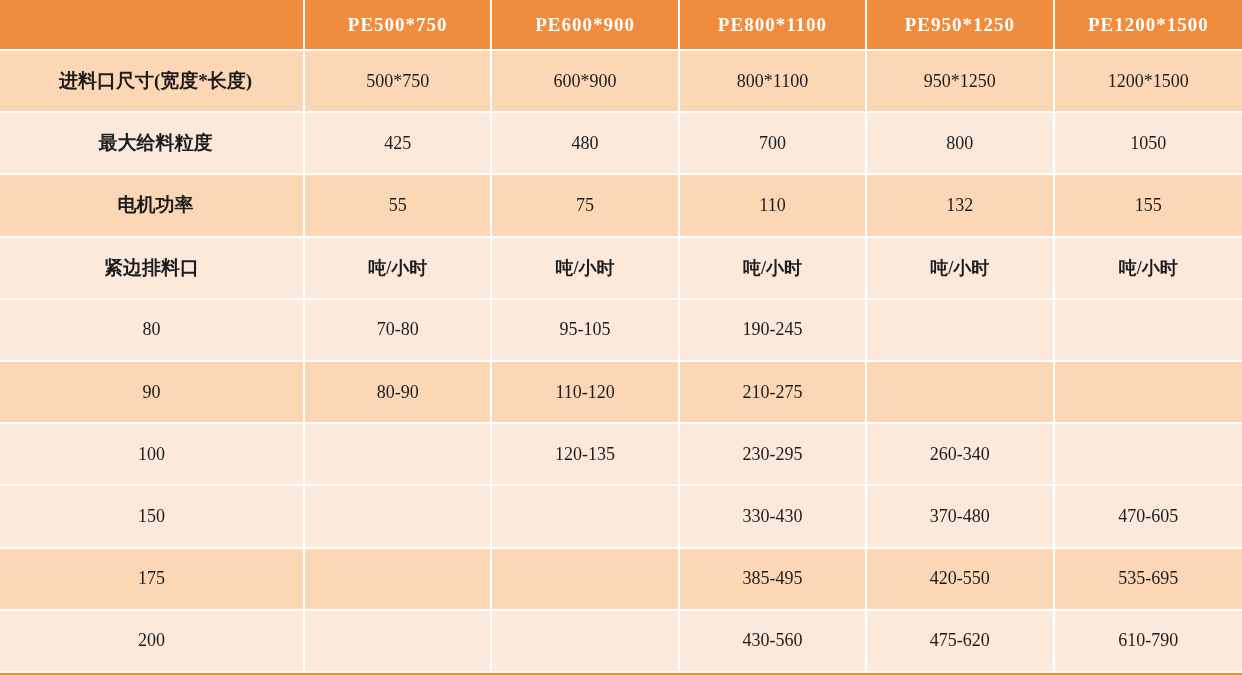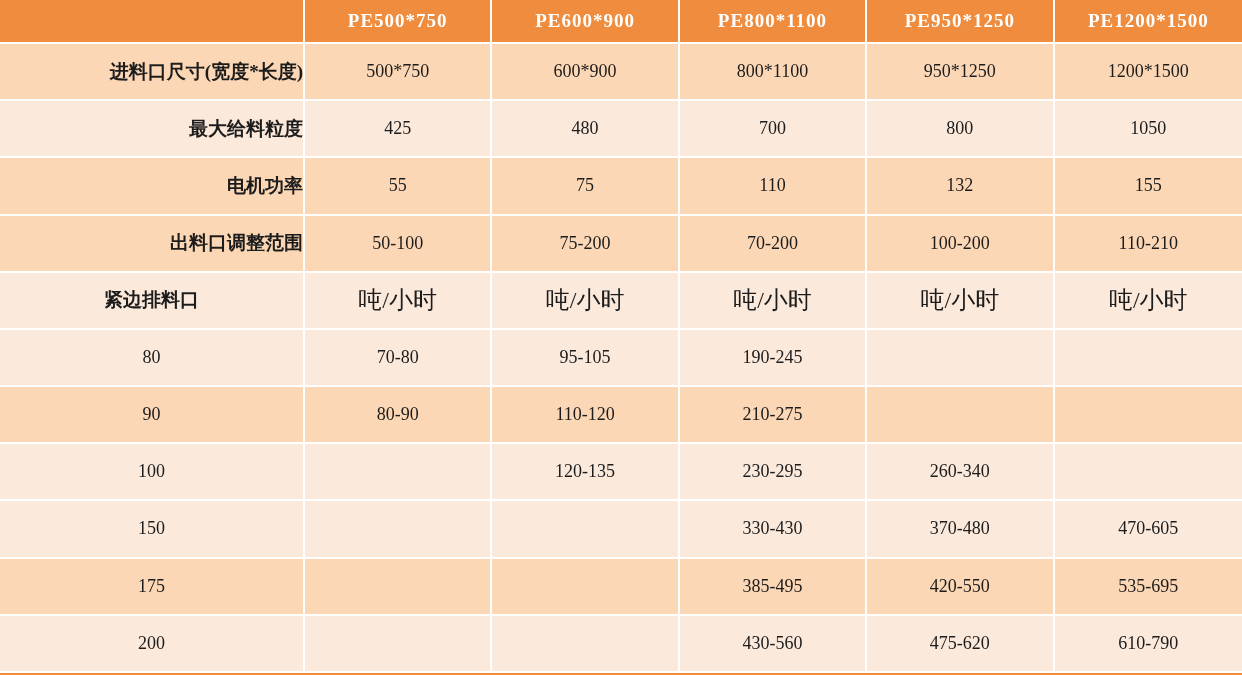--- a/index.html
+++ b/index.html
@@ -39,40 +39,40 @@
     font-size: 18px;
     overflow: hidden;
     white-space: nowrap;
   }
   th:last-child, td:last-child { border-right: none; }
   tr.header-row th {
     background: var(--header-bg);
     color: var(--header-text);
     font-weight: bold;
     font-size: 19px;
-    height: 44px;
+    height: 51px;
     letter-spacing: 1px;
   }
   tr.body-row { height: 45px; }
   tr.bg-dark td { background: var(--row-dark); }
   tr.bg-light td { background: var(--row-light); }
   td.label-left {
-    text-align: right;
+    text-align: center;
     padding-left: 8px;
     font-weight: bold;
     font-size: 19px;
   }
   td.label-center-bold {
     font-weight: bold;
     font-size: 19px;
     margin-left: 31px;
   }
   td.unit-cell {
-    font-weight: normal;
-    font-size: 24px;
+    font-weight: bold;
+    font-size: 18px;
   }
   .bottom-line {
     position: absolute;
     left: 0; bottom: 0;
     width: 1242px; height: 2px;
     background: var(--bottom-border);
   }
 </style>
 </head>
 <body>
@@ -114,28 +114,20 @@
           <td>800</td>
           <td>1050</td>
         </tr>
         <tr class="body-row bg-dark">
           <td class="label-left">电机功率</td>
           <td>55</td>
           <td>75</td>
           <td>110</td>
           <td>132</td>
           <td>155</td>
-        </tr>
-        <tr class="body-row bg-dark">
-          <td class="label-left">出料口调整范围</td>
-          <td>50-100</td>
-          <td>75-200</td>
-          <td>70-200</td>
-          <td>100-200</td>
-          <td>110-210</td>
         </tr>
         <tr class="body-row bg-light">
           <td class="label-center-bold">紧边排料口</td>
           <td class="unit-cell">吨/小时</td>
           <td class="unit-cell">吨/小时</td>
           <td class="unit-cell">吨/小时</td>
           <td class="unit-cell">吨/小时</td>
           <td class="unit-cell">吨/小时</td>
         </tr>
         <tr class="body-row bg-light">

